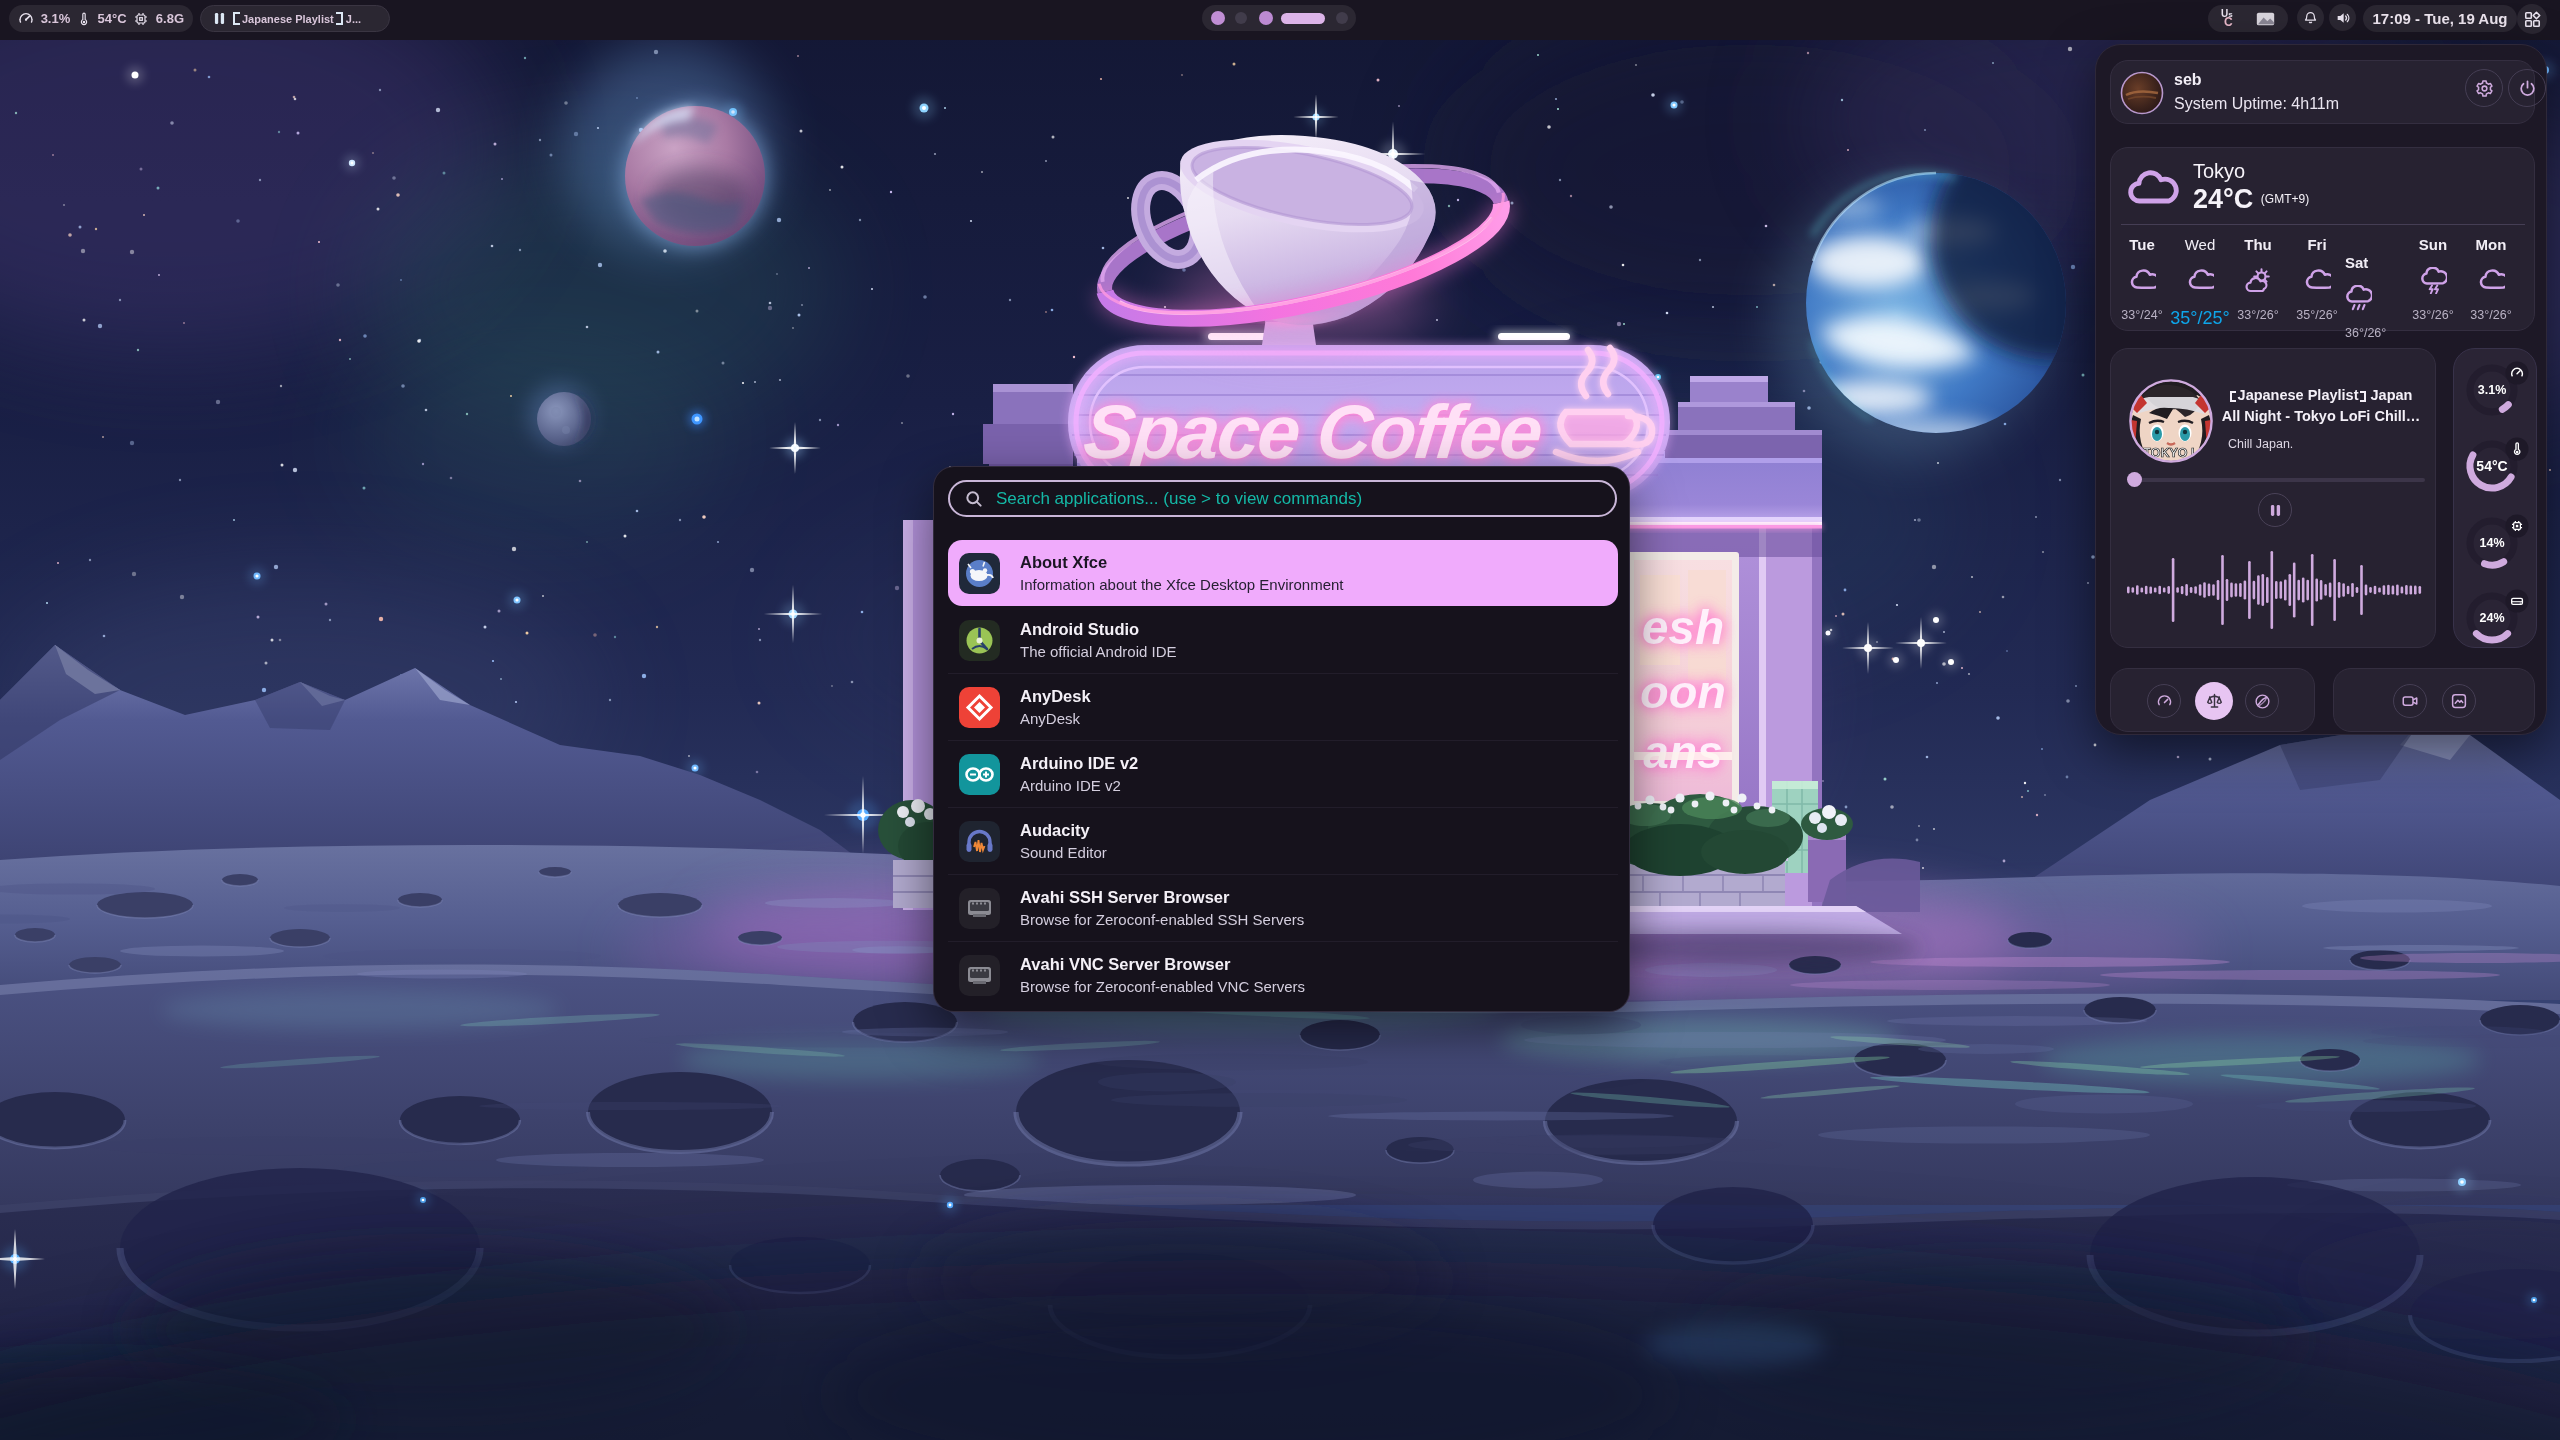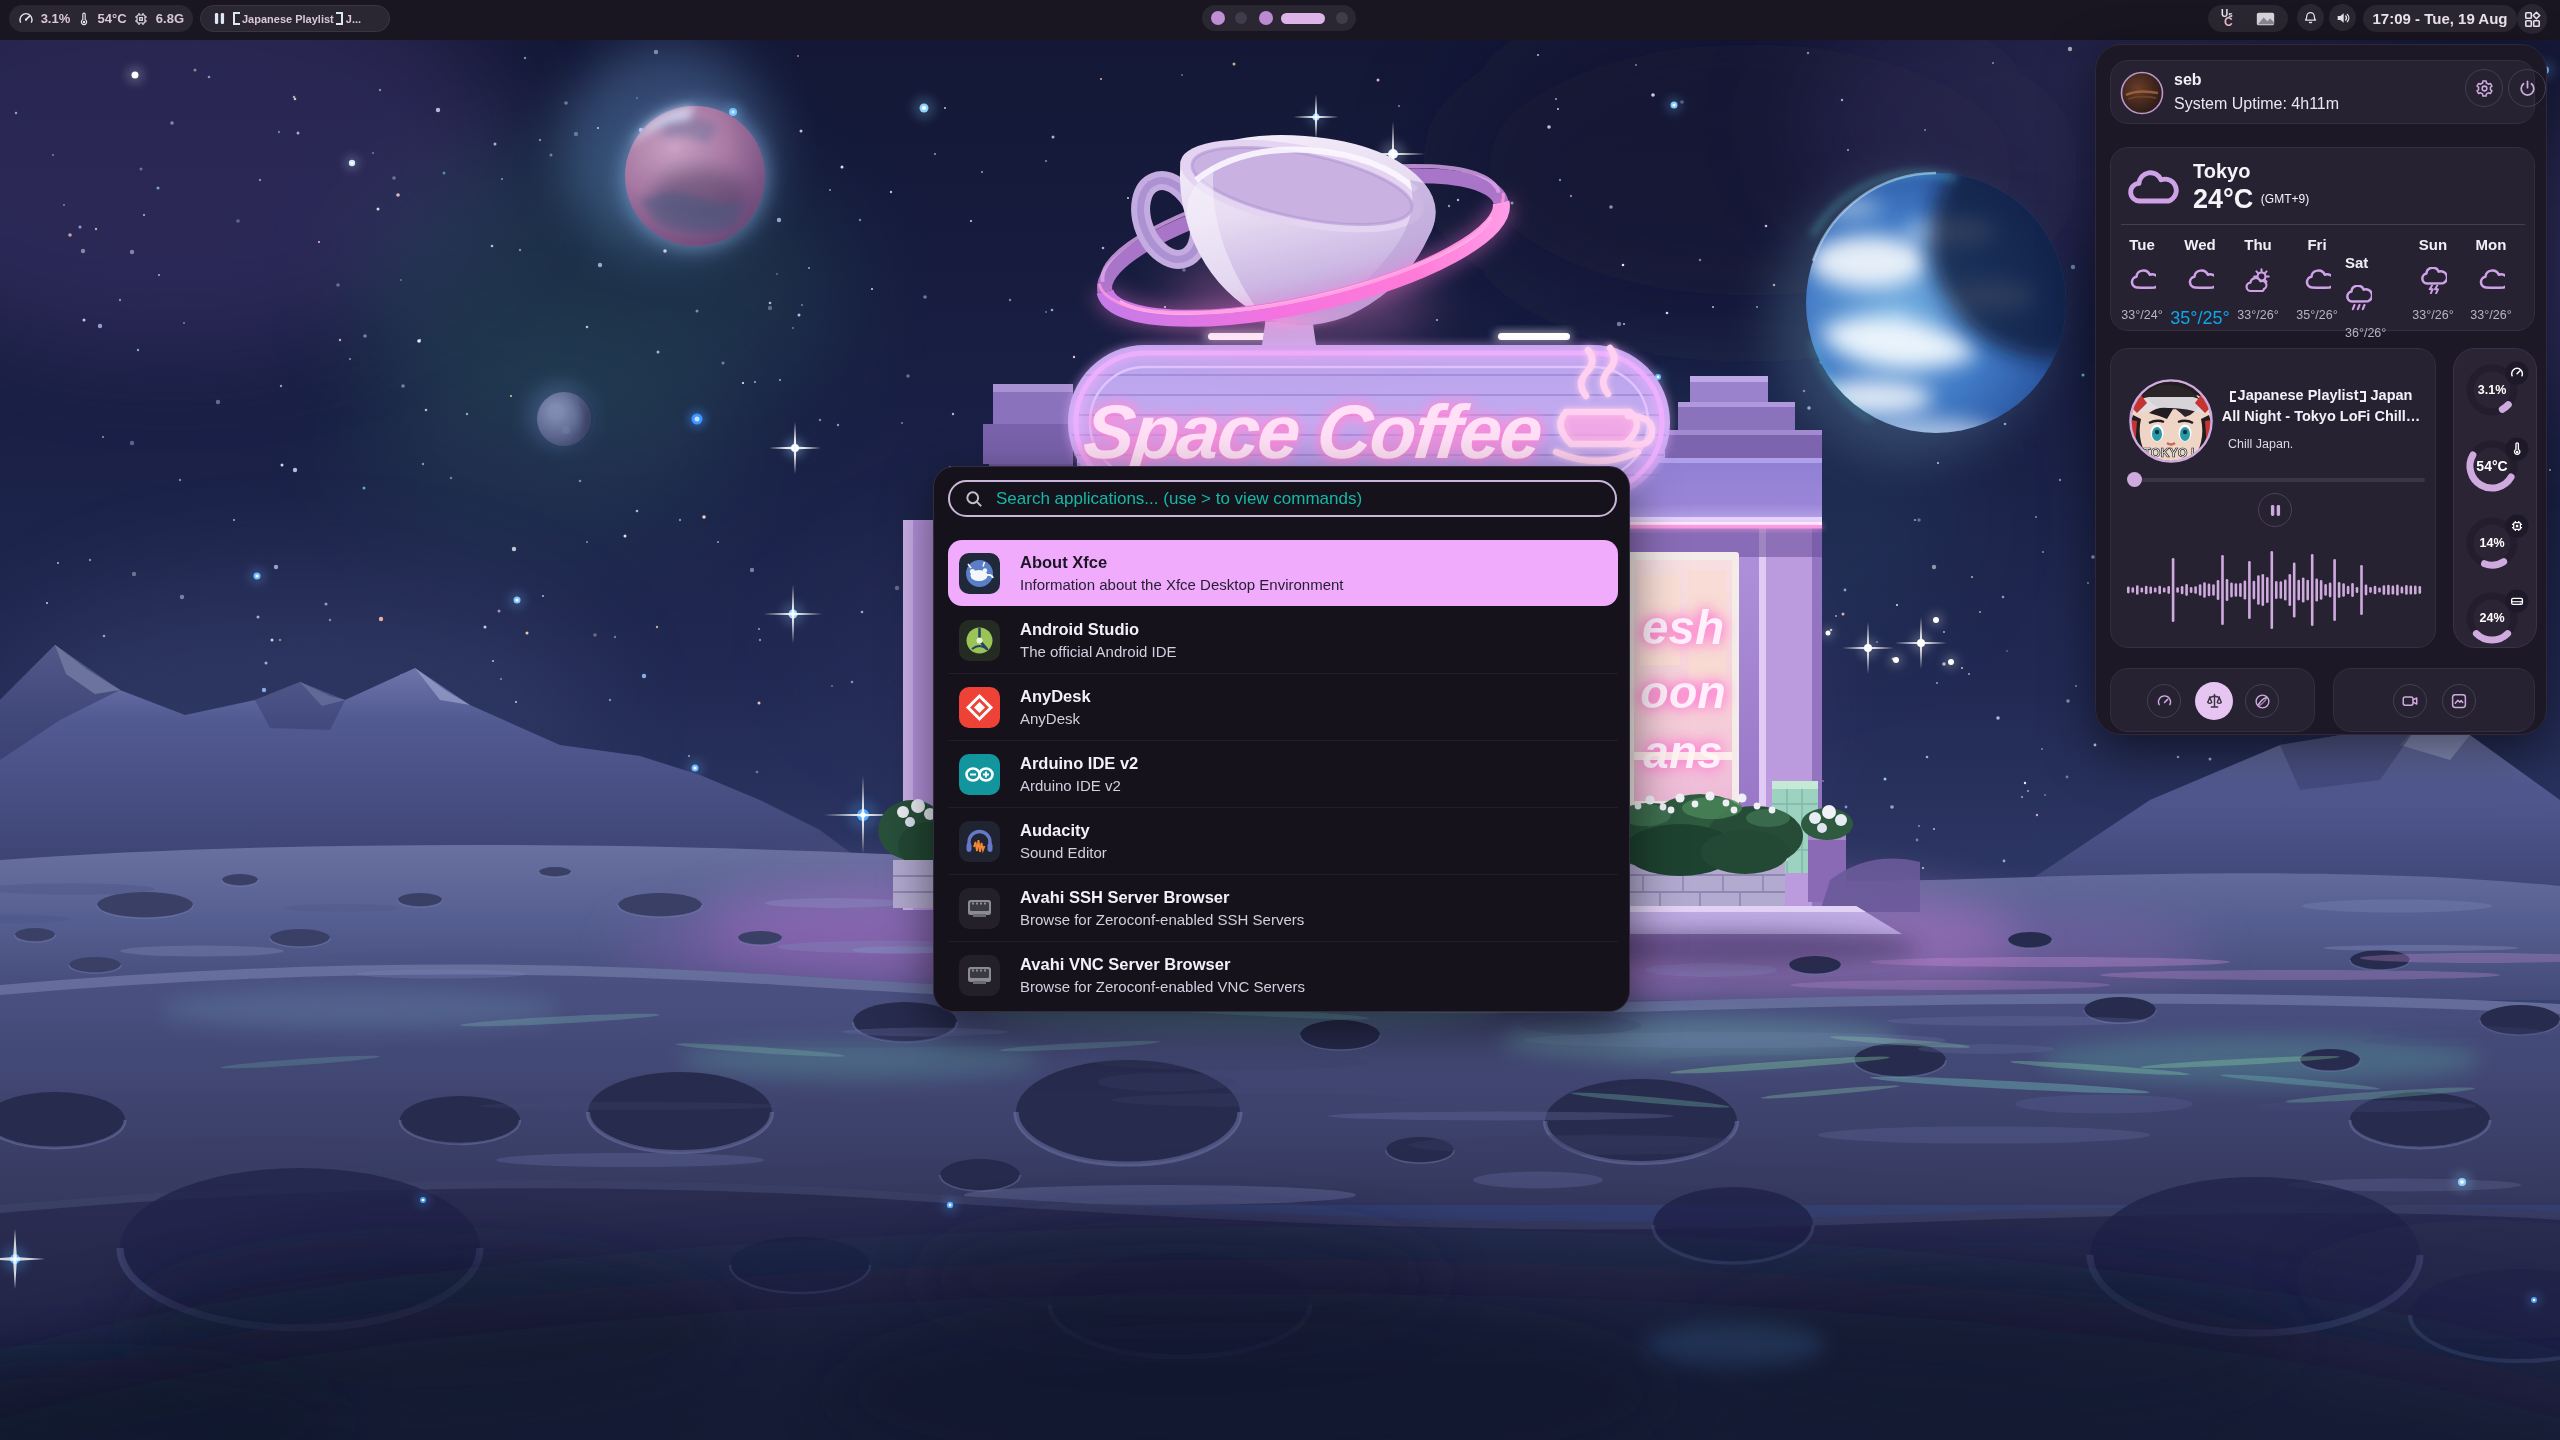--- a/index.html
+++ b/index.html
@@ -1309,31 +1309,31 @@
    <svg width="19" height="19" viewBox="0 0 24 24" fill="none" stroke="#cfaade" stroke-width="2.2" stroke-linecap="round">
           <path d="M12 3v8"></path>
           <path d="M7 6a8 8 0 1 0 10 0"></path>
         </svg>
   </div>
  </div>
  <div class="card" style="left:14px;top:102px;width:425px;height:184px">
   <svg style="position:absolute;left:16px;top:16px" width="54" height="44" viewBox="0 0 60 50" fill="none" stroke="#cfa2e8" stroke-width="5.5" stroke-linejoin="round" stroke-linecap="round">
         <path d="M14 42 a10 10 0 0 1 -1 -20 a13 13 0 0 1 25 -4 a11 11 0 0 1 9 24 z"></path>
       </svg>
-  <div style="position:absolute;left:82px;top:12px;color:#f6f3f9;font-size:20px;font-weight:bold">Tokyo</div>
+  <div style="position:absolute;left:82px;top:12px;color:#f6f3f9;font-size:20px;font-weight:normal">Tokyo</div>
   <div style="position:absolute;left:82px;top:36px;color:#f6f3f9;font-size:27px;font-weight:bold">24°C <span style="font-size:12px;font-weight:normal;vertical-align:5px">(GMT+9)</span></div>
   <div style="position:absolute;left:10px;top:76px;width:404px;height:1px;background:#453e54"></div>
   <div style="position:absolute;left:1px;top:88px;width:60px;text-align:center">
 <div style="color:#f2eef6;font-size:15px;font-weight:bold">Tue</div>
 <svg style="margin-top:14px" width="27" height="27" viewBox="0 0 27 27">
           <path d="M8 20.5 a5.4 5.4 0 0 1 -0.6 -10.7 a7 7 0 0 1 13.4 -2 a5.8 5.8 0 0 1 4.8 12.7 q-8.8 0.6 -17.6 0 z" fill="none" stroke="#cfa2e8" stroke-width="2.5" stroke-linejoin="round" stroke-linecap="round"></path>
         </svg>
 <div style="color:#b9b2c4;font-size:12.5px;margin-top:10px">33°/24°</div></div>
 <div style="position:absolute;left:59px;top:88px;width:60px;text-align:center">
-<div style="color:#f2eef6;font-size:15px;font-weight:bold">Wed</div>
+<div style="color:#f2eef6;font-size:15px;font-weight:normal">Wed</div>
 <svg style="margin-top:14px" width="27" height="27" viewBox="0 0 27 27">
           <path d="M8 20.5 a5.4 5.4 0 0 1 -0.6 -10.7 a7 7 0 0 1 13.4 -2 a5.8 5.8 0 0 1 4.8 12.7 q-8.8 0.6 -17.6 0 z" fill="none" stroke="#cfa2e8" stroke-width="2.5" stroke-linejoin="round" stroke-linecap="round"></path>
         </svg>
 <div style="color:#0ea5e9;font-size:18px;margin-top:10px">35°/25°</div></div>
 <div style="position:absolute;left:117px;top:88px;width:60px;text-align:center">
 <div style="color:#f2eef6;font-size:15px;font-weight:bold">Thu</div>
 <svg style="margin-top:14px" width="27" height="27" viewBox="0 0 27 27">
           <circle cx="16.5" cy="9.5" r="4" fill="none" stroke="#cfa2e8" stroke-width="2.2"></circle>
           <path d="M16.5 2.2v2.6M16.5 14.2v2.6M9.2 9.5h2.6M21.2 9.5h2.6M11.4 4.4l1.8 1.8M19.8 12.8l1.8 1.8M11.4 14.6l1.8-1.8M19.8 6.2l1.8-1.8" stroke="#cfa2e8" stroke-width="2" stroke-linecap="round"></path>
           <path d="M6 24 a4.2 4.2 0 0 1 -0.5 -8.4 a5.2 5.2 0 0 1 10 -1.3 a4.2 4.2 0 0 1 3.4 7.7 q-0.3 1.4 -1.4 2 z" fill="#272231" stroke="#cfa2e8" stroke-width="2.2" stroke-linejoin="round"></path>

